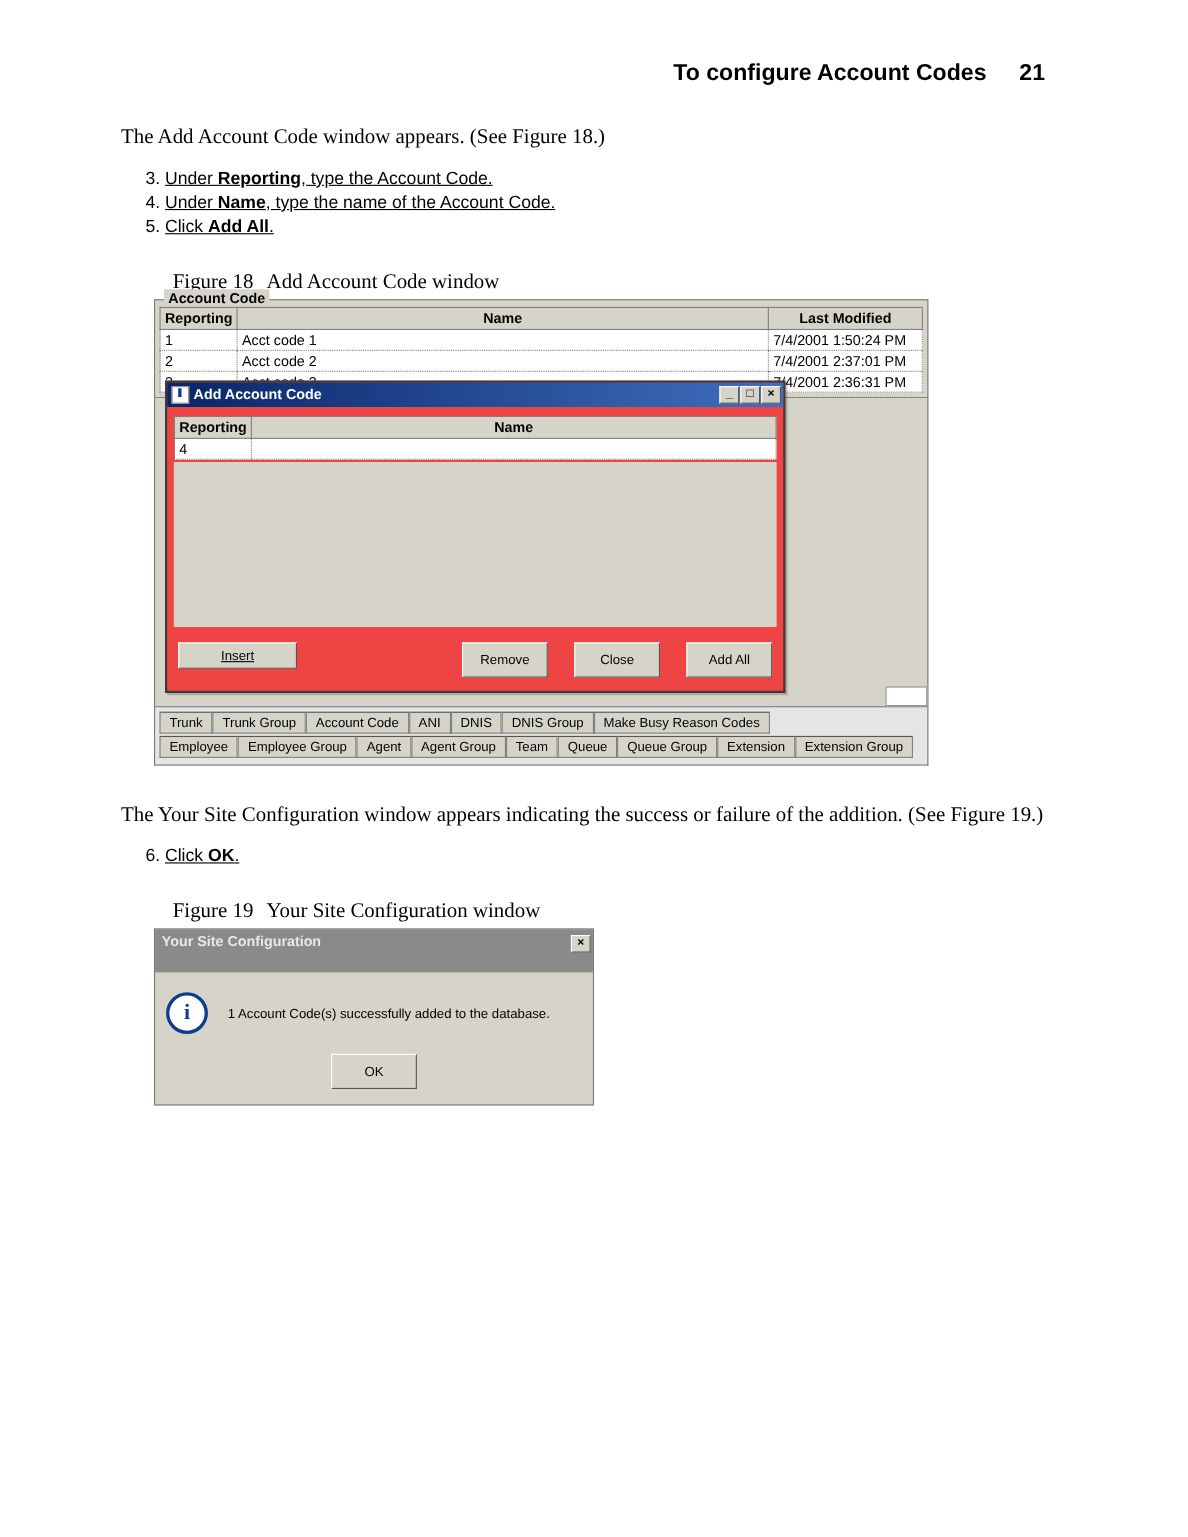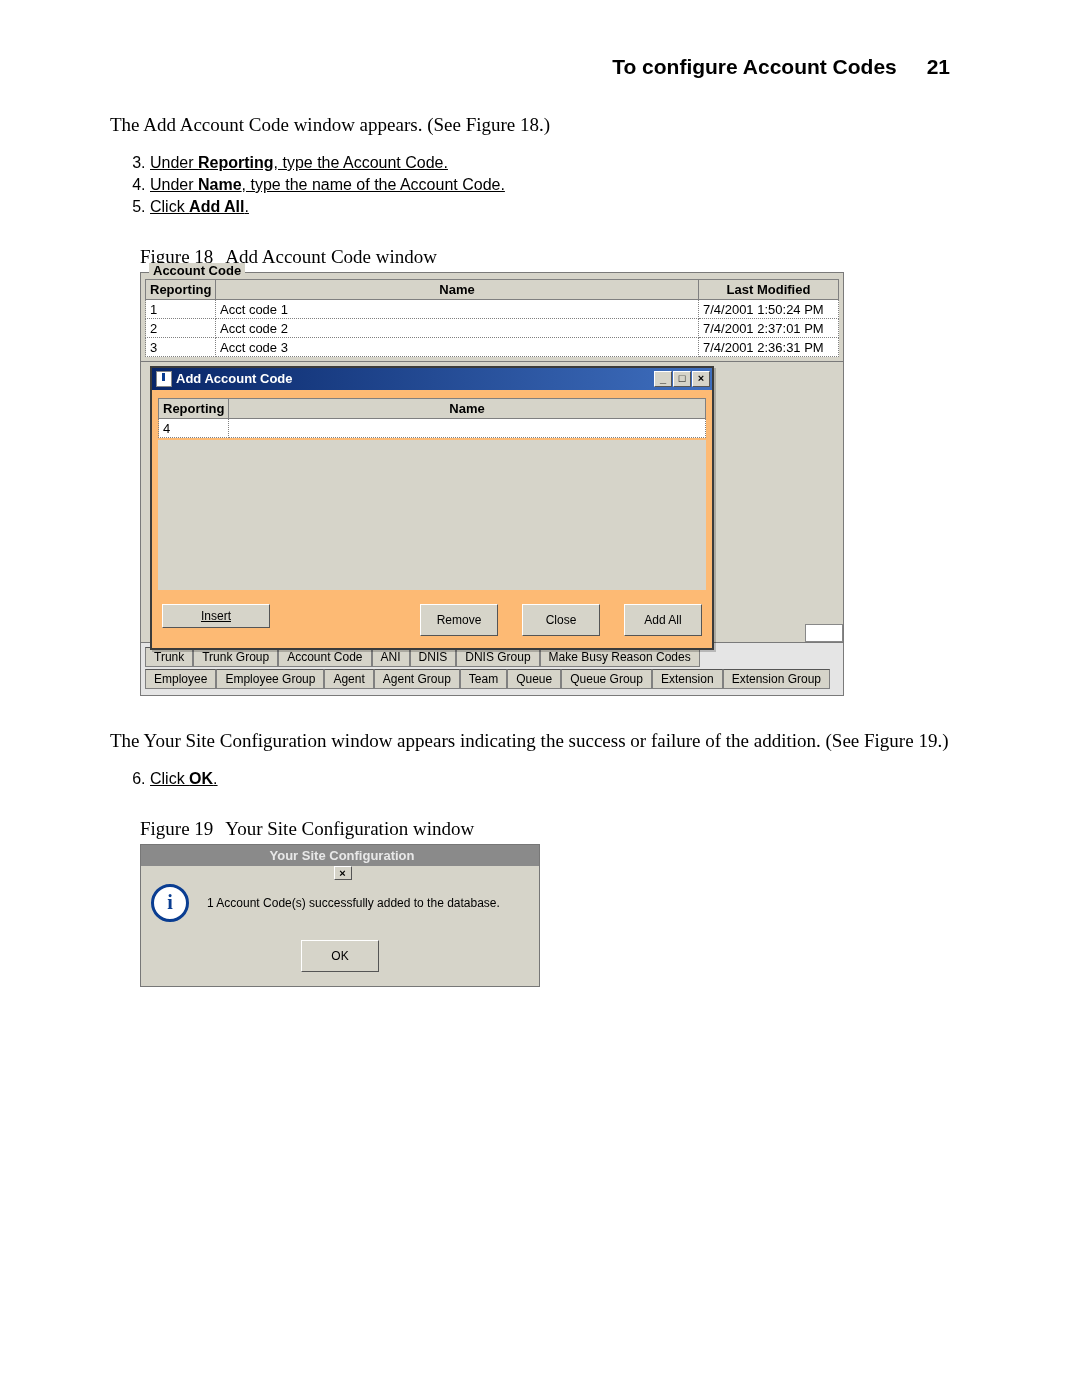--- a/index.html
+++ b/index.html
@@ -34,21 +34,21 @@
     margin: 0 0 30px 40px;
     padding: 0;
     font-family: Verdana, sans-serif;
     font-size: 16px;
   }
   ol.steps li {
     margin-bottom: 4px;
     text-decoration: underline;
   }
   .fig-caption {
-    margin: 8px 0 4px 30px;
+    margin: 8px 0 4px 47px;
     font-size: 19px;
   }
   .fig-caption .gap {
     display: inline-block;
     width: 12px;
   }
 
   
   .fig18 {
     margin-left: 30px;
@@ -93,24 +93,24 @@
     height: 16px;
   }
   .col-rep { width: 70px; }
   .col-name { }
   .col-mod { width: 140px; }
 
   
   .dlg {
     position: absolute;
     left: 10px;
-    top: 94px;
+    top: 74px;
     width: 560px;
     border: 2px solid #3b3b3b;
-    background: #fdba74;
+    background: #ef4444;
     box-shadow: 2px 2px 0 rgba(0,0,0,0.2);
   }
   .dlg-title {
     height: 20px;
     line-height: 20px;
     background: linear-gradient(to right, #082668, #3f6fbf);
     color: #fff;
     font-weight: bold;
     font-size: 13px;
     padding: 1px 2px 1px 4px;
@@ -256,24 +256,23 @@
     border: 1px solid #777;
     background: #d6d4c9;
   }
   .fig19-title {
     height: 20px;
     line-height: 20px;
     background: #8a8a8a;
     color: #e8e8e8;
     font-weight: bold;
     font-size: 13px;
-    padding: 1px 2px 0 6px;
-    display: flex;
-    align-items: center;
-    flex-direction: column;
+    padding: 1px 2px 18px 6px;
+    display: flex;
+    align-items: flex-end;
   }
   .fig19-title .t-text { flex: 1; }
   .fig19-body {
     display: flex;
     align-items: center;
     padding: 18px 10px;
     gap: 18px;
   }
   .info-icon {
     width: 32px; height: 32px;

